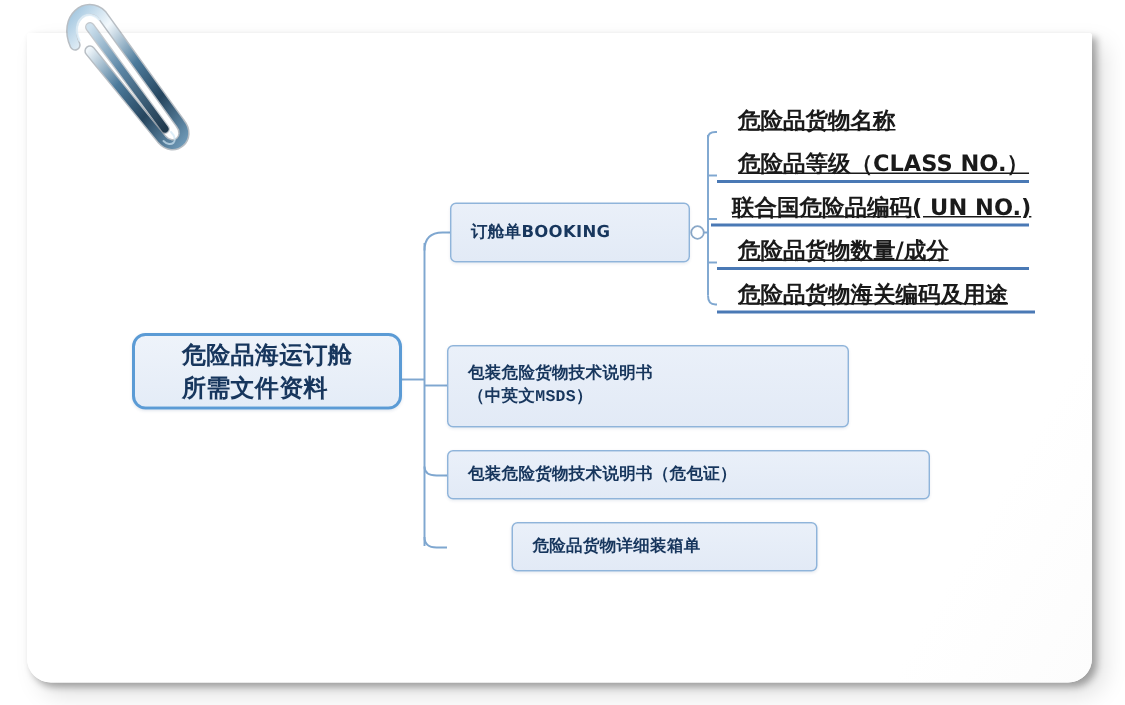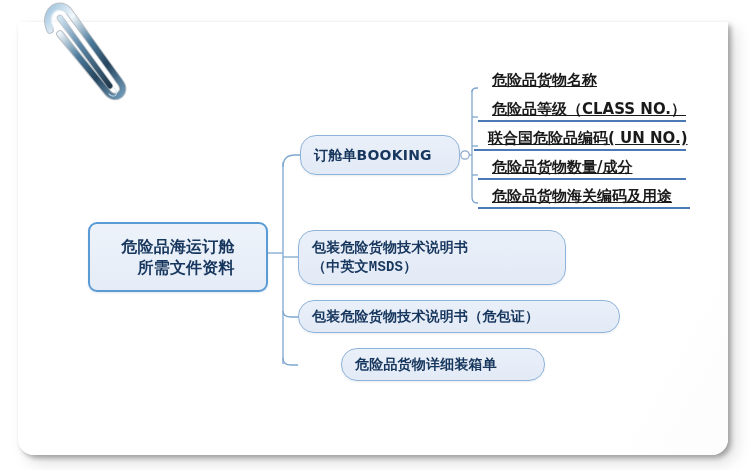--- a/index.html
+++ b/index.html
@@ -80,39 +80,39 @@
     font-weight: bold;
     letter-spacing: 0.2px;
     line-height: 1.32;
     z-index: 4;
   }
 
   .node.root {
     left: 88px;
     top: 222px;
     width: 180px;
-    height: 70px;
+    height: 51px;
     border: 2px solid #5b9bd5;
     border-radius: 9px;
     background: linear-gradient(180deg, #eef3fa 0%, #e4ecf7 100%);
     font-size: 16px;
     justify-content: center;
-    text-align: right;
+    text-align: left;
     box-shadow: 0 1px 2px rgba(40,70,120,0.13);
   }
   .root-text {
     display: block;
     white-space: pre-line;
   }
 
   .node.branch {
     border: 1.4px solid #8fb4da;
-    border-radius: 16px;
+    border-radius: 4px;
     background: linear-gradient(180deg, #eaf0f9 0%, #e2eaf6 100%);
-    font-size: 14px;
+    font-size: 11px;
     padding: 0 13px;
     box-shadow: 0 1px 2px rgba(40,70,120,0.10);
   }
 
   .node.b1 { left: 300px; top: 135px; width: 160px; height: 40px; }
   .node.b2 { left: 298px; top: 230px; width: 268px; height: 55px; }
   .node.b3 { left: 298px; top: 300px; width: 322px; height: 33px; }
   .node.b4 { left: 298px; top: 348px; width: 204px; height: 33px; margin-left: 43px; }
 
   .b2-text { white-space: pre-line; font-family: Liberation Mono, monospace; }

